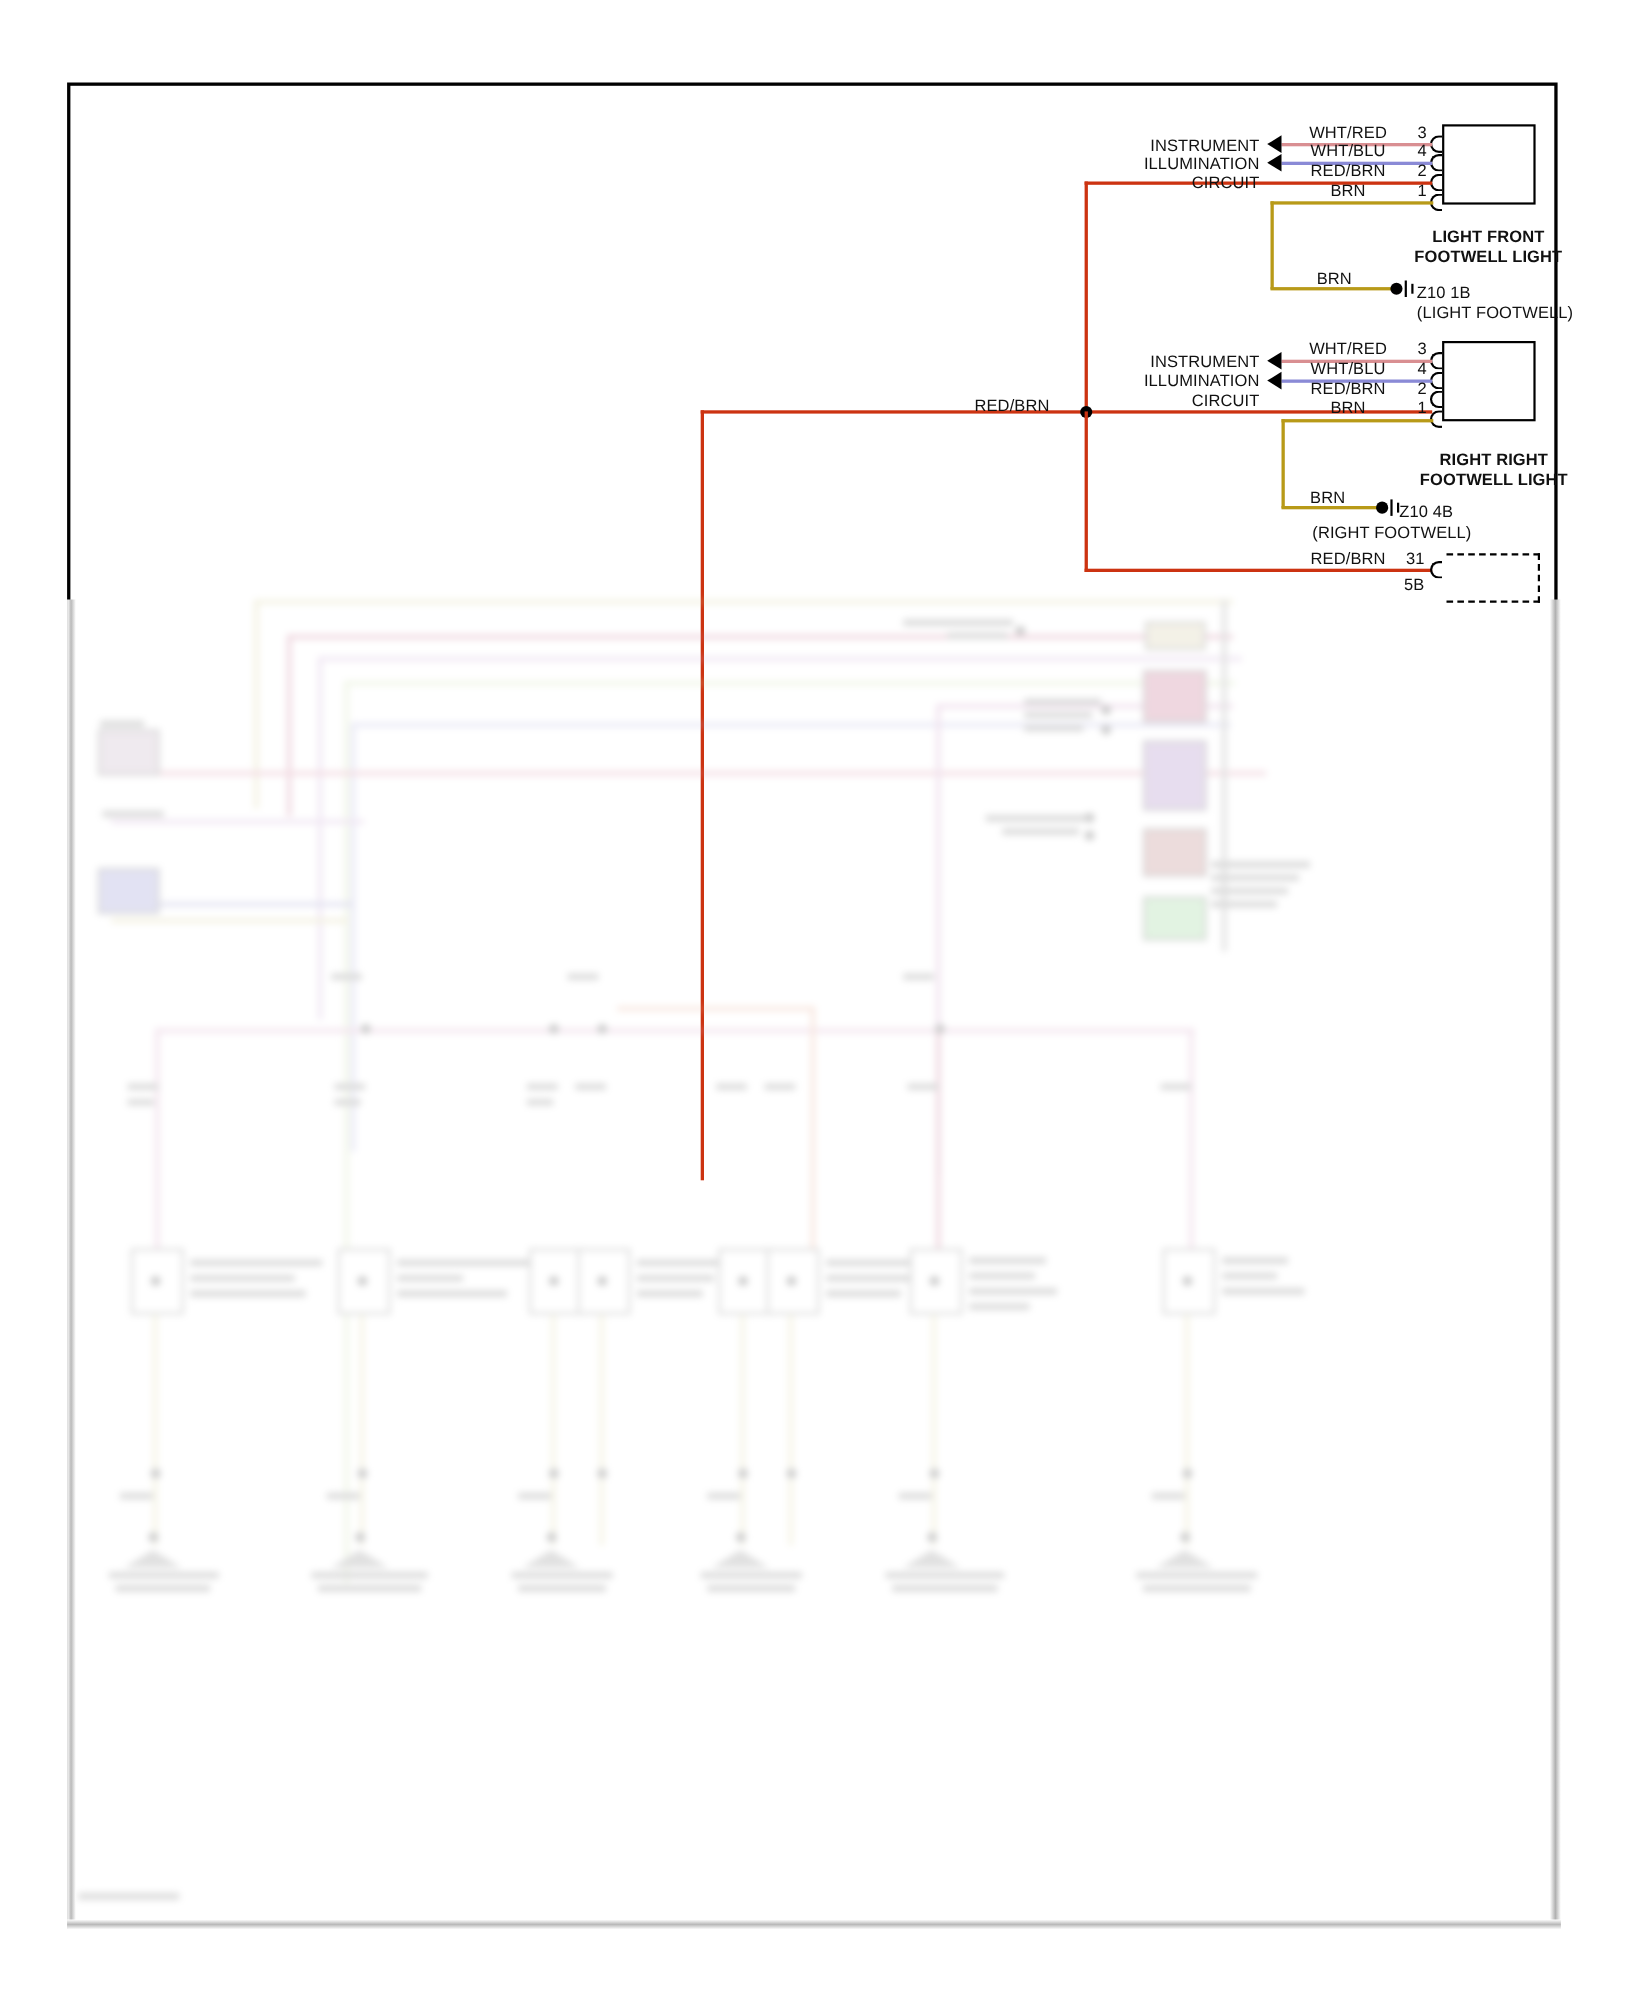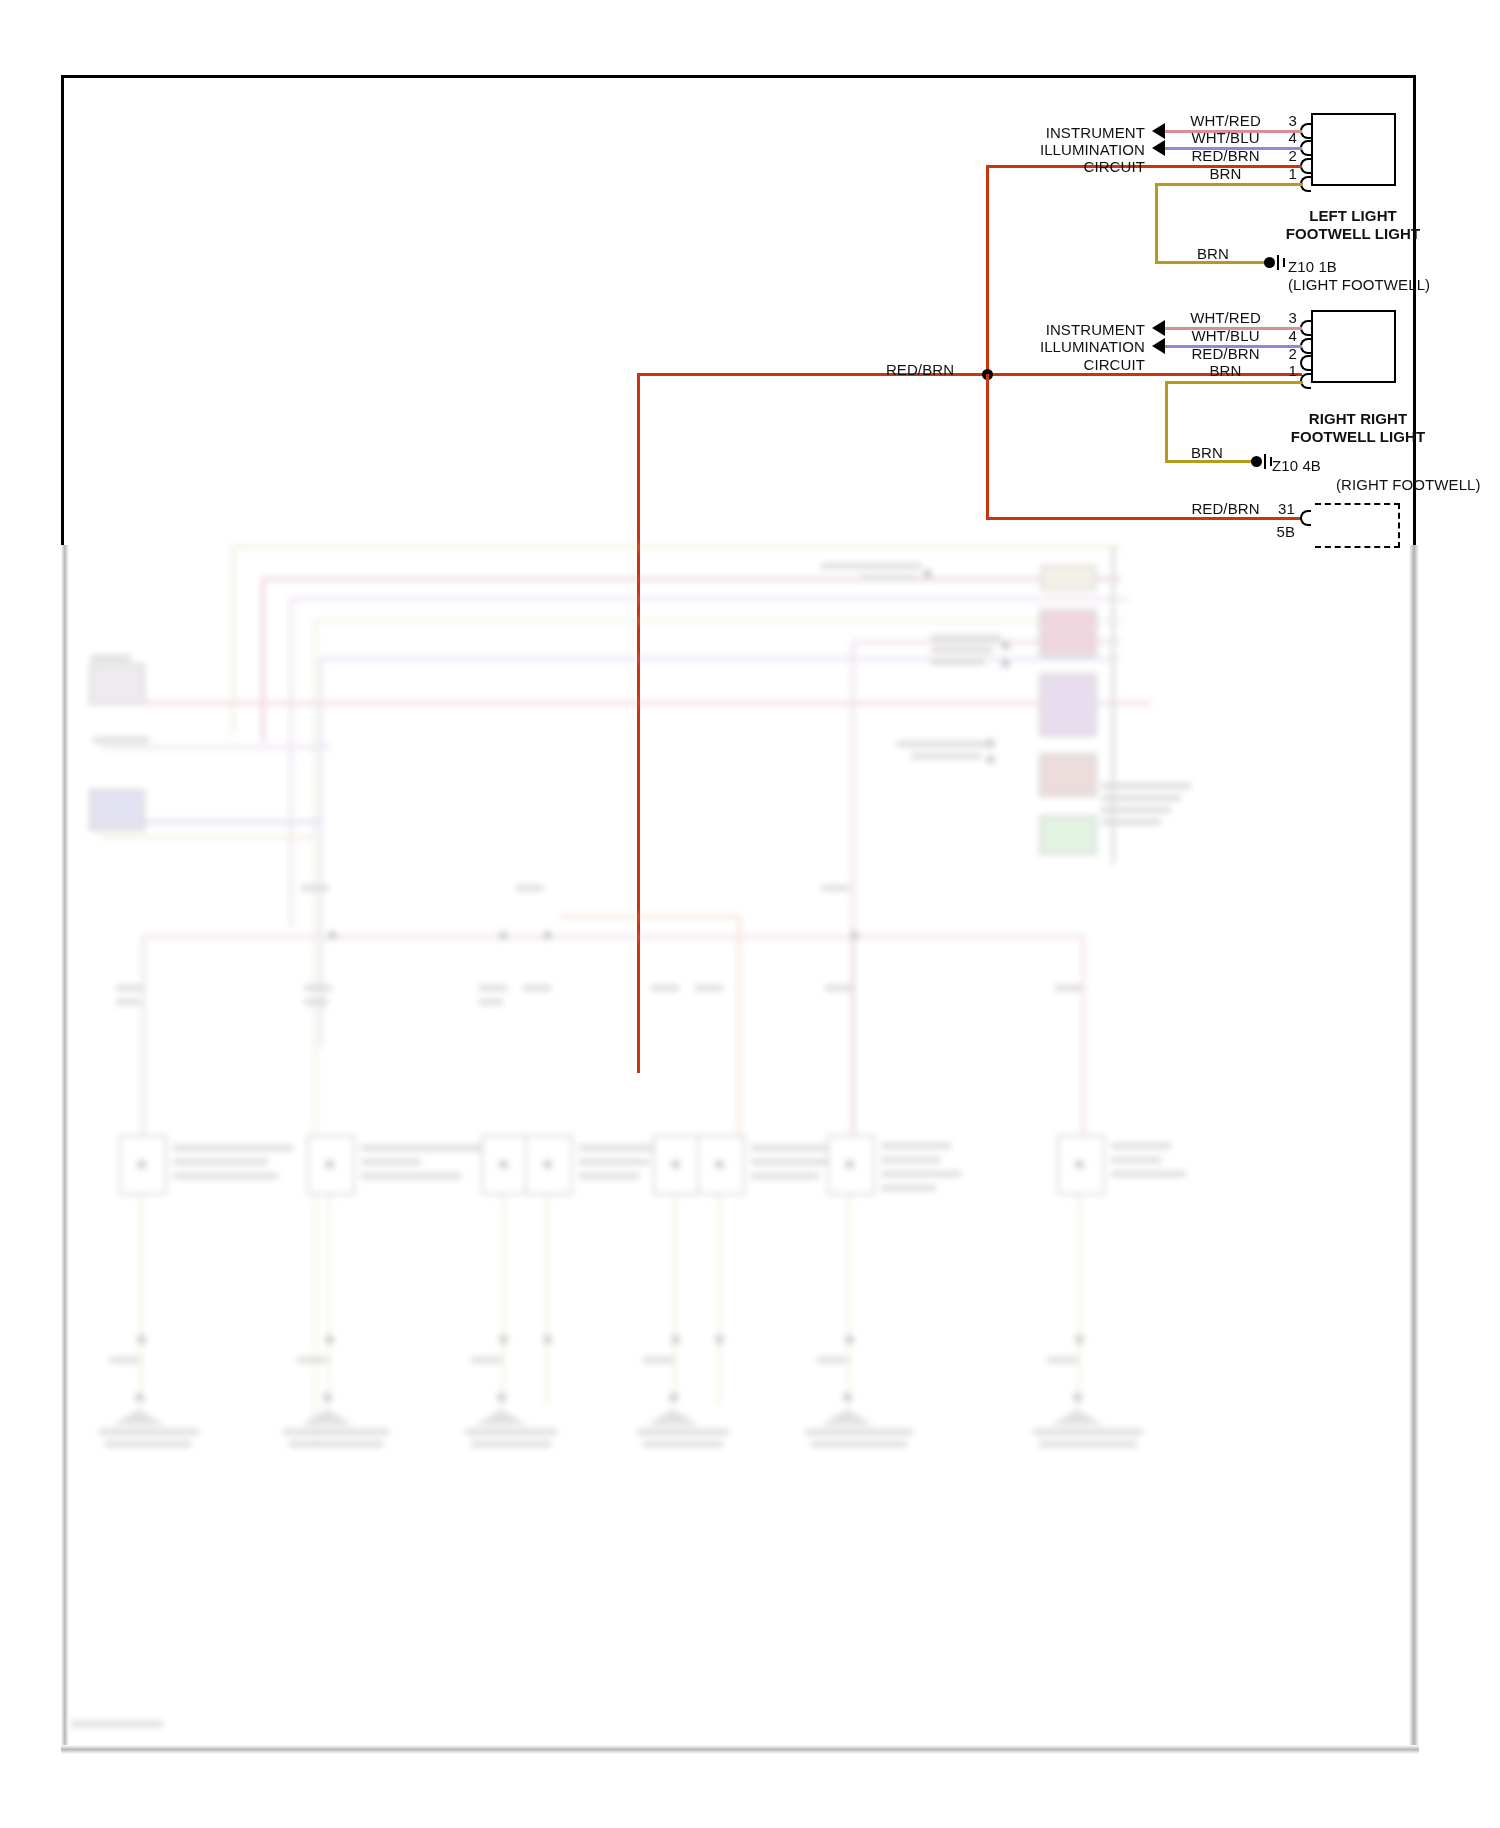--- a/index.html
+++ b/index.html
@@ -172,21 +172,21 @@
   <div class="lbl c" style="left:1173px; top:112px; width:105px;">WHT/RED</div>
   <div class="lbl c" style="left:1173px; top:129px; width:105px;">WHT/BLU</div>
   <div class="lbl c" style="left:1173px; top:147px; width:105px;">RED/BRN</div>
   <div class="lbl c" style="left:1173px; top:165px; width:105px;">BRN</div>
 
   <div class="lbl r" style="left:1275px; top:112px; width:22px;">3</div>
   <div class="lbl r" style="left:1275px; top:129px; width:22px;">4</div>
   <div class="lbl r" style="left:1275px; top:147px; width:22px;">2</div>
   <div class="lbl r" style="left:1275px; top:165px; width:22px;">1</div>
 
-  <div class="lbl bold c" style="left:1283px; top:207px; width:140px;">LEFT LIGHT</div>
+  <div class="lbl bold c" style="left:1283px; top:207px; width:140px;">LIGHT FRONT</div>
   <div class="lbl bold c" style="left:1283px; top:225px; width:140px;">FOOTWELL LIGHT</div>
 
   <div class="wire-v" style="left:1155px; top:183px; height:80px; background:#b89a18;"></div>
   <div class="wire-h" style="left:1155px; top:183px; width:148px; background:#b89a18;"></div>
   <div class="wire-h" style="left:1155px; top:261px; width:113px; background:#b89a18;"></div>
 
   <div class="dot" style="left:1264px; top:257px;"></div>
   <div class="gnd-tick" style="left:1277px; top:255px;"></div>
   <div class="gnd-tick small" style="left:1283px; top:258px;"></div>
   <div class="lbl c" style="left:1183px; top:245px; width:60px;">BRN</div>
@@ -226,21 +226,21 @@
 
   <div class="wire-v" style="left:1165px; top:381px; height:81px; background:#b89a18;"></div>
   <div class="wire-h" style="left:1165px; top:381px; width:138px; background:#b89a18;"></div>
   <div class="wire-h" style="left:1165px; top:460px; width:90px; background:#b89a18;"></div>
 
   <div class="dot" style="left:1251px; top:456px;"></div>
   <div class="gnd-tick" style="left:1264px; top:454px;"></div>
   <div class="gnd-tick small" style="left:1270px; top:457px;"></div>
   <div class="lbl c" style="left:1177px; top:444px; width:60px;">BRN</div>
   <div class="lbl" style="left:1272px; top:457px;">Z10 4B</div>
-  <div class="lbl" style="left:1336px; top:476px;">(RIGHT FOOTWELL)</div>
+  <div class="lbl" style="left:1193px; top:476px;">(RIGHT FOOTWELL)</div>
 
   <div class="wire-v" style="left:986px; top:165px; height:209px; background:#cc3311;"></div>
 
   <div class="dot" style="left:982px; top:369px;"></div>
 
   <div class="wire-v" style="left:986px; top:374px; height:146px; background:#cc3311;"></div>
 
   <div class="wire-h" style="left:986px; top:517px; width:316px; background:#cc3311;"></div>
 
   <div class="wire-v" style="left:637px; top:373px; height:700px; background:#cc3311;"></div>

